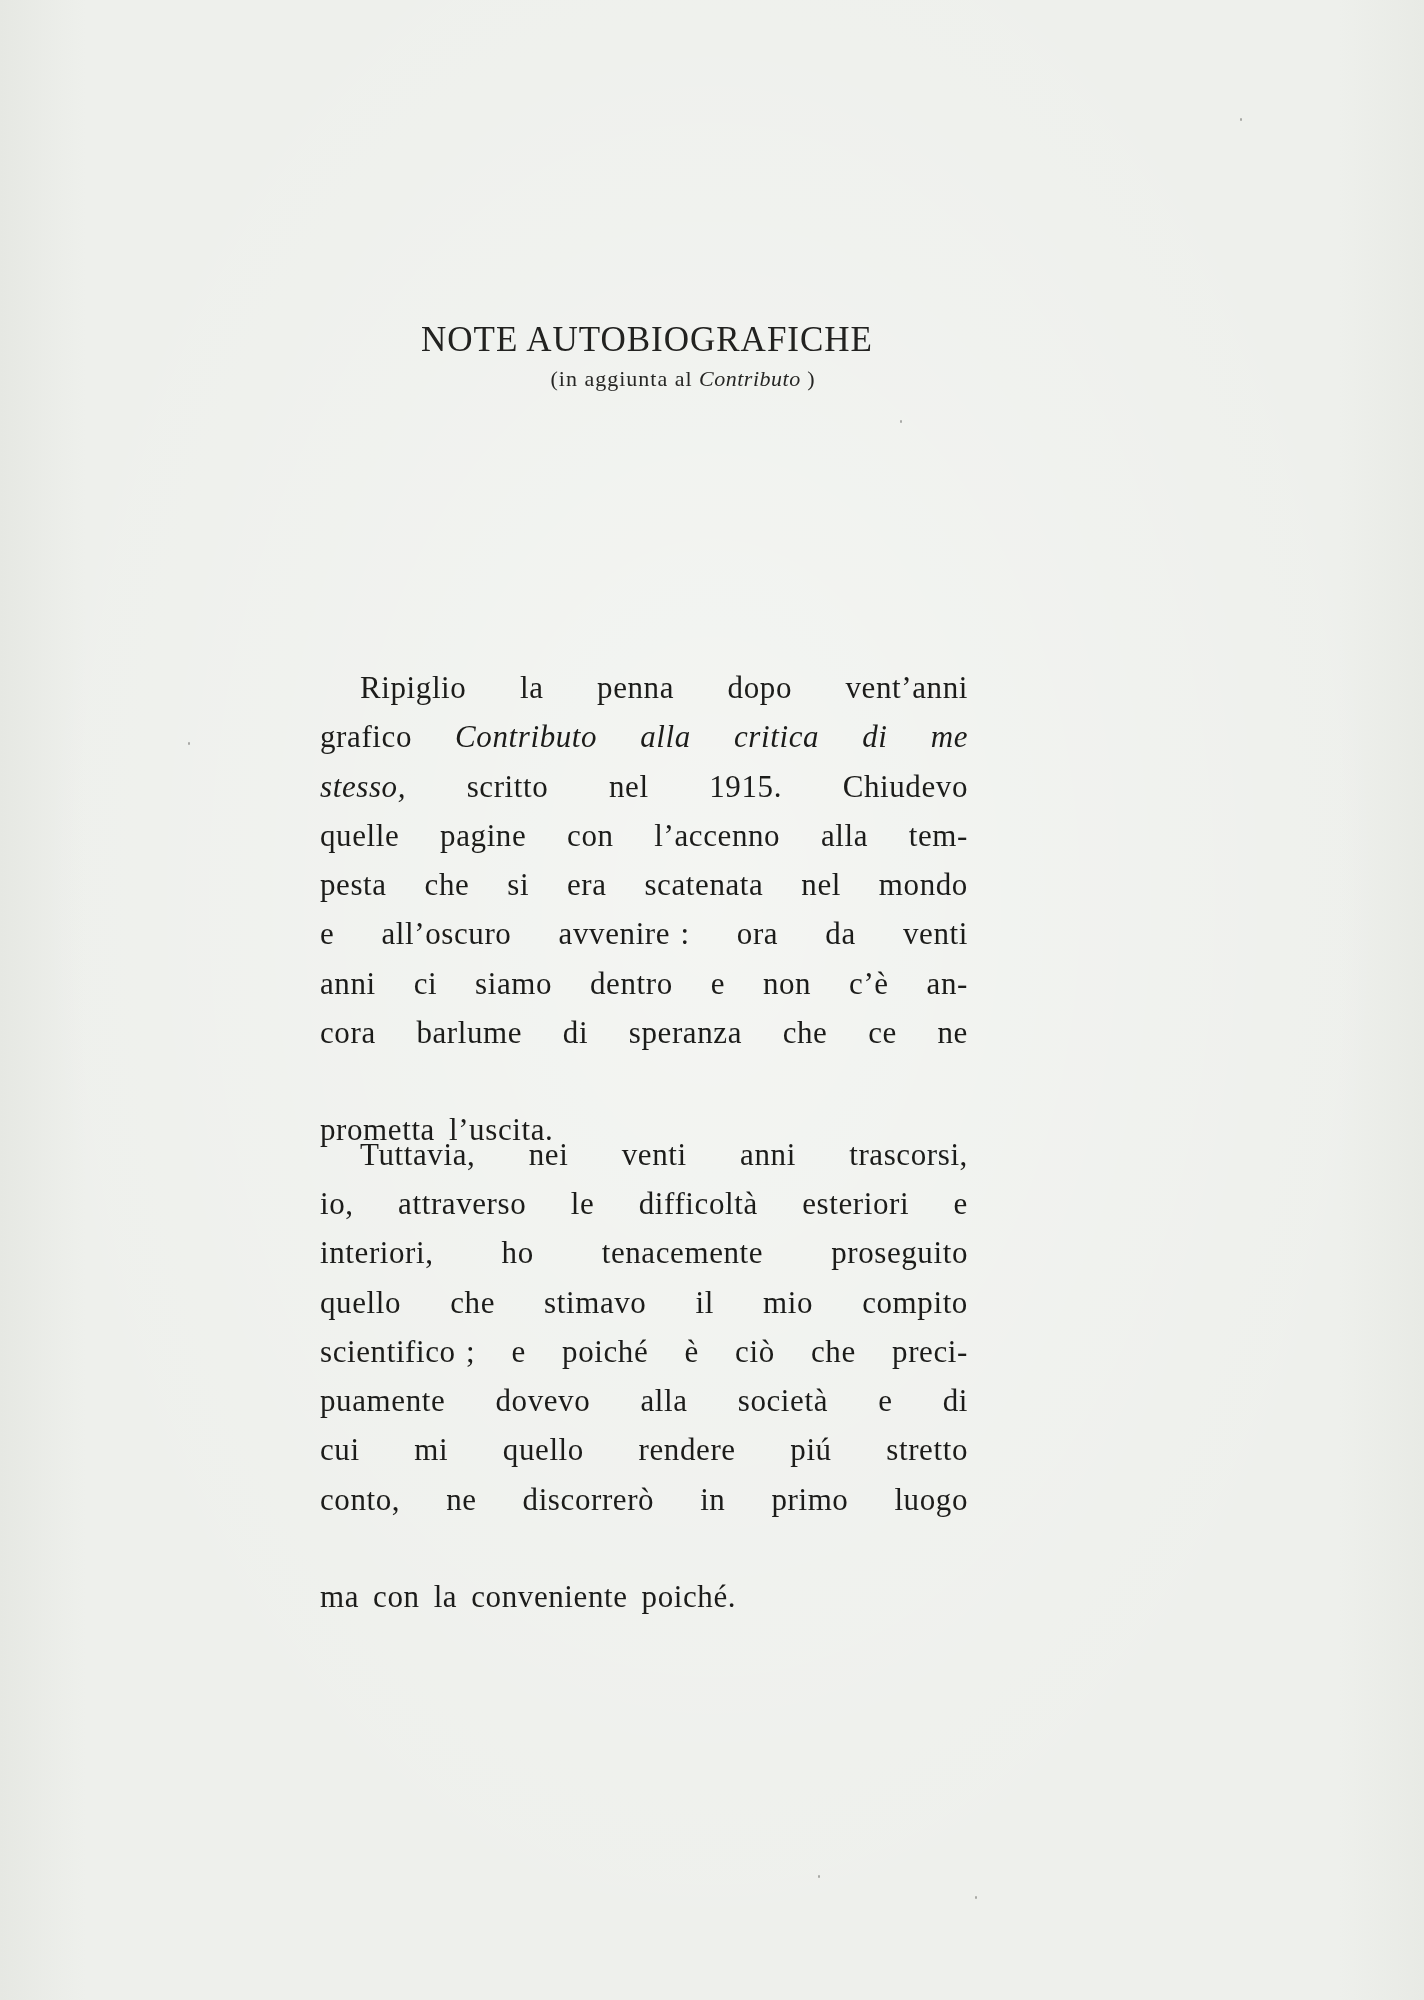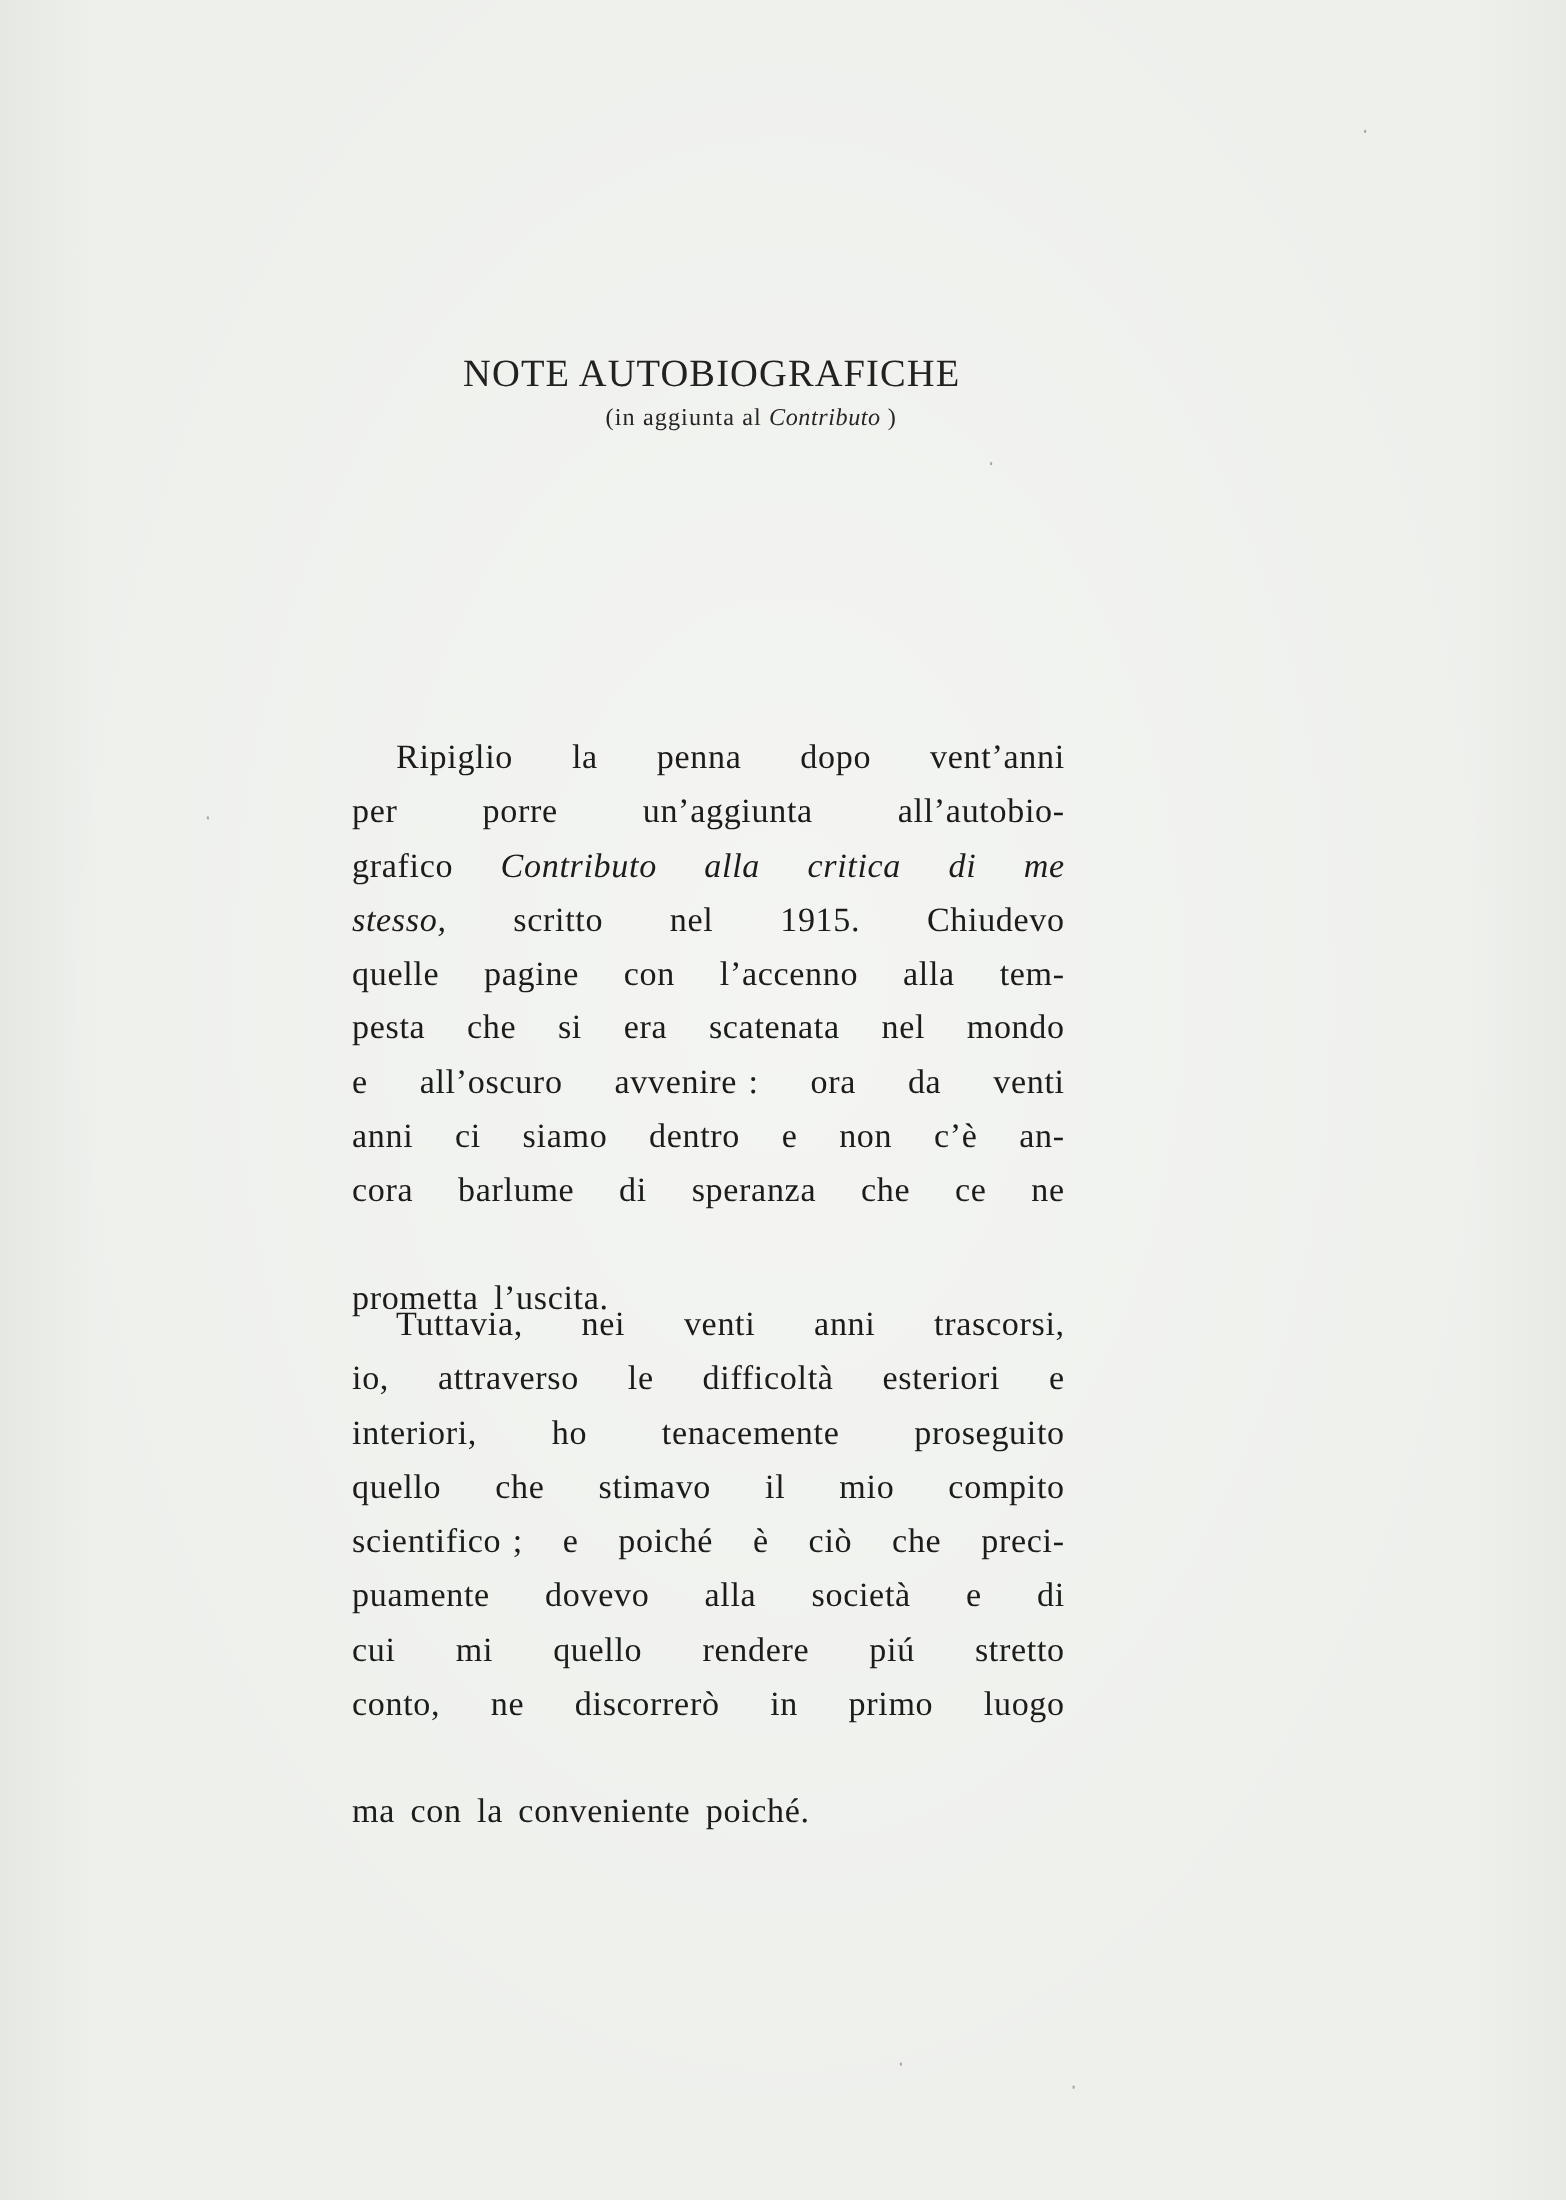--- a/index.html
+++ b/index.html
@@ -110,28 +110,20 @@
           <div class="justify-wrap">
             <span>Ripiglio</span>
             <span>la</span>
             <span>penna</span>
             <span>dopo</span>
             <span>vent’anni</span>
           </div>
         </div>
         <div class="line">
           <div class="justify-wrap">
-            <span>per</span>
-            <span>porre</span>
-            <span>un’aggiunta</span>
-            <span>all’autobio-</span>
-          </div>
-        </div>
-        <div class="line">
-          <div class="justify-wrap">
             <span>grafico</span>
             <span class="it">Contributo</span>
             <span class="it">alla</span>
             <span class="it">critica</span>
             <span class="it">di</span>
             <span class="it">me</span>
           </div>
         </div>
         <div class="line">
           <div class="justify-wrap">

